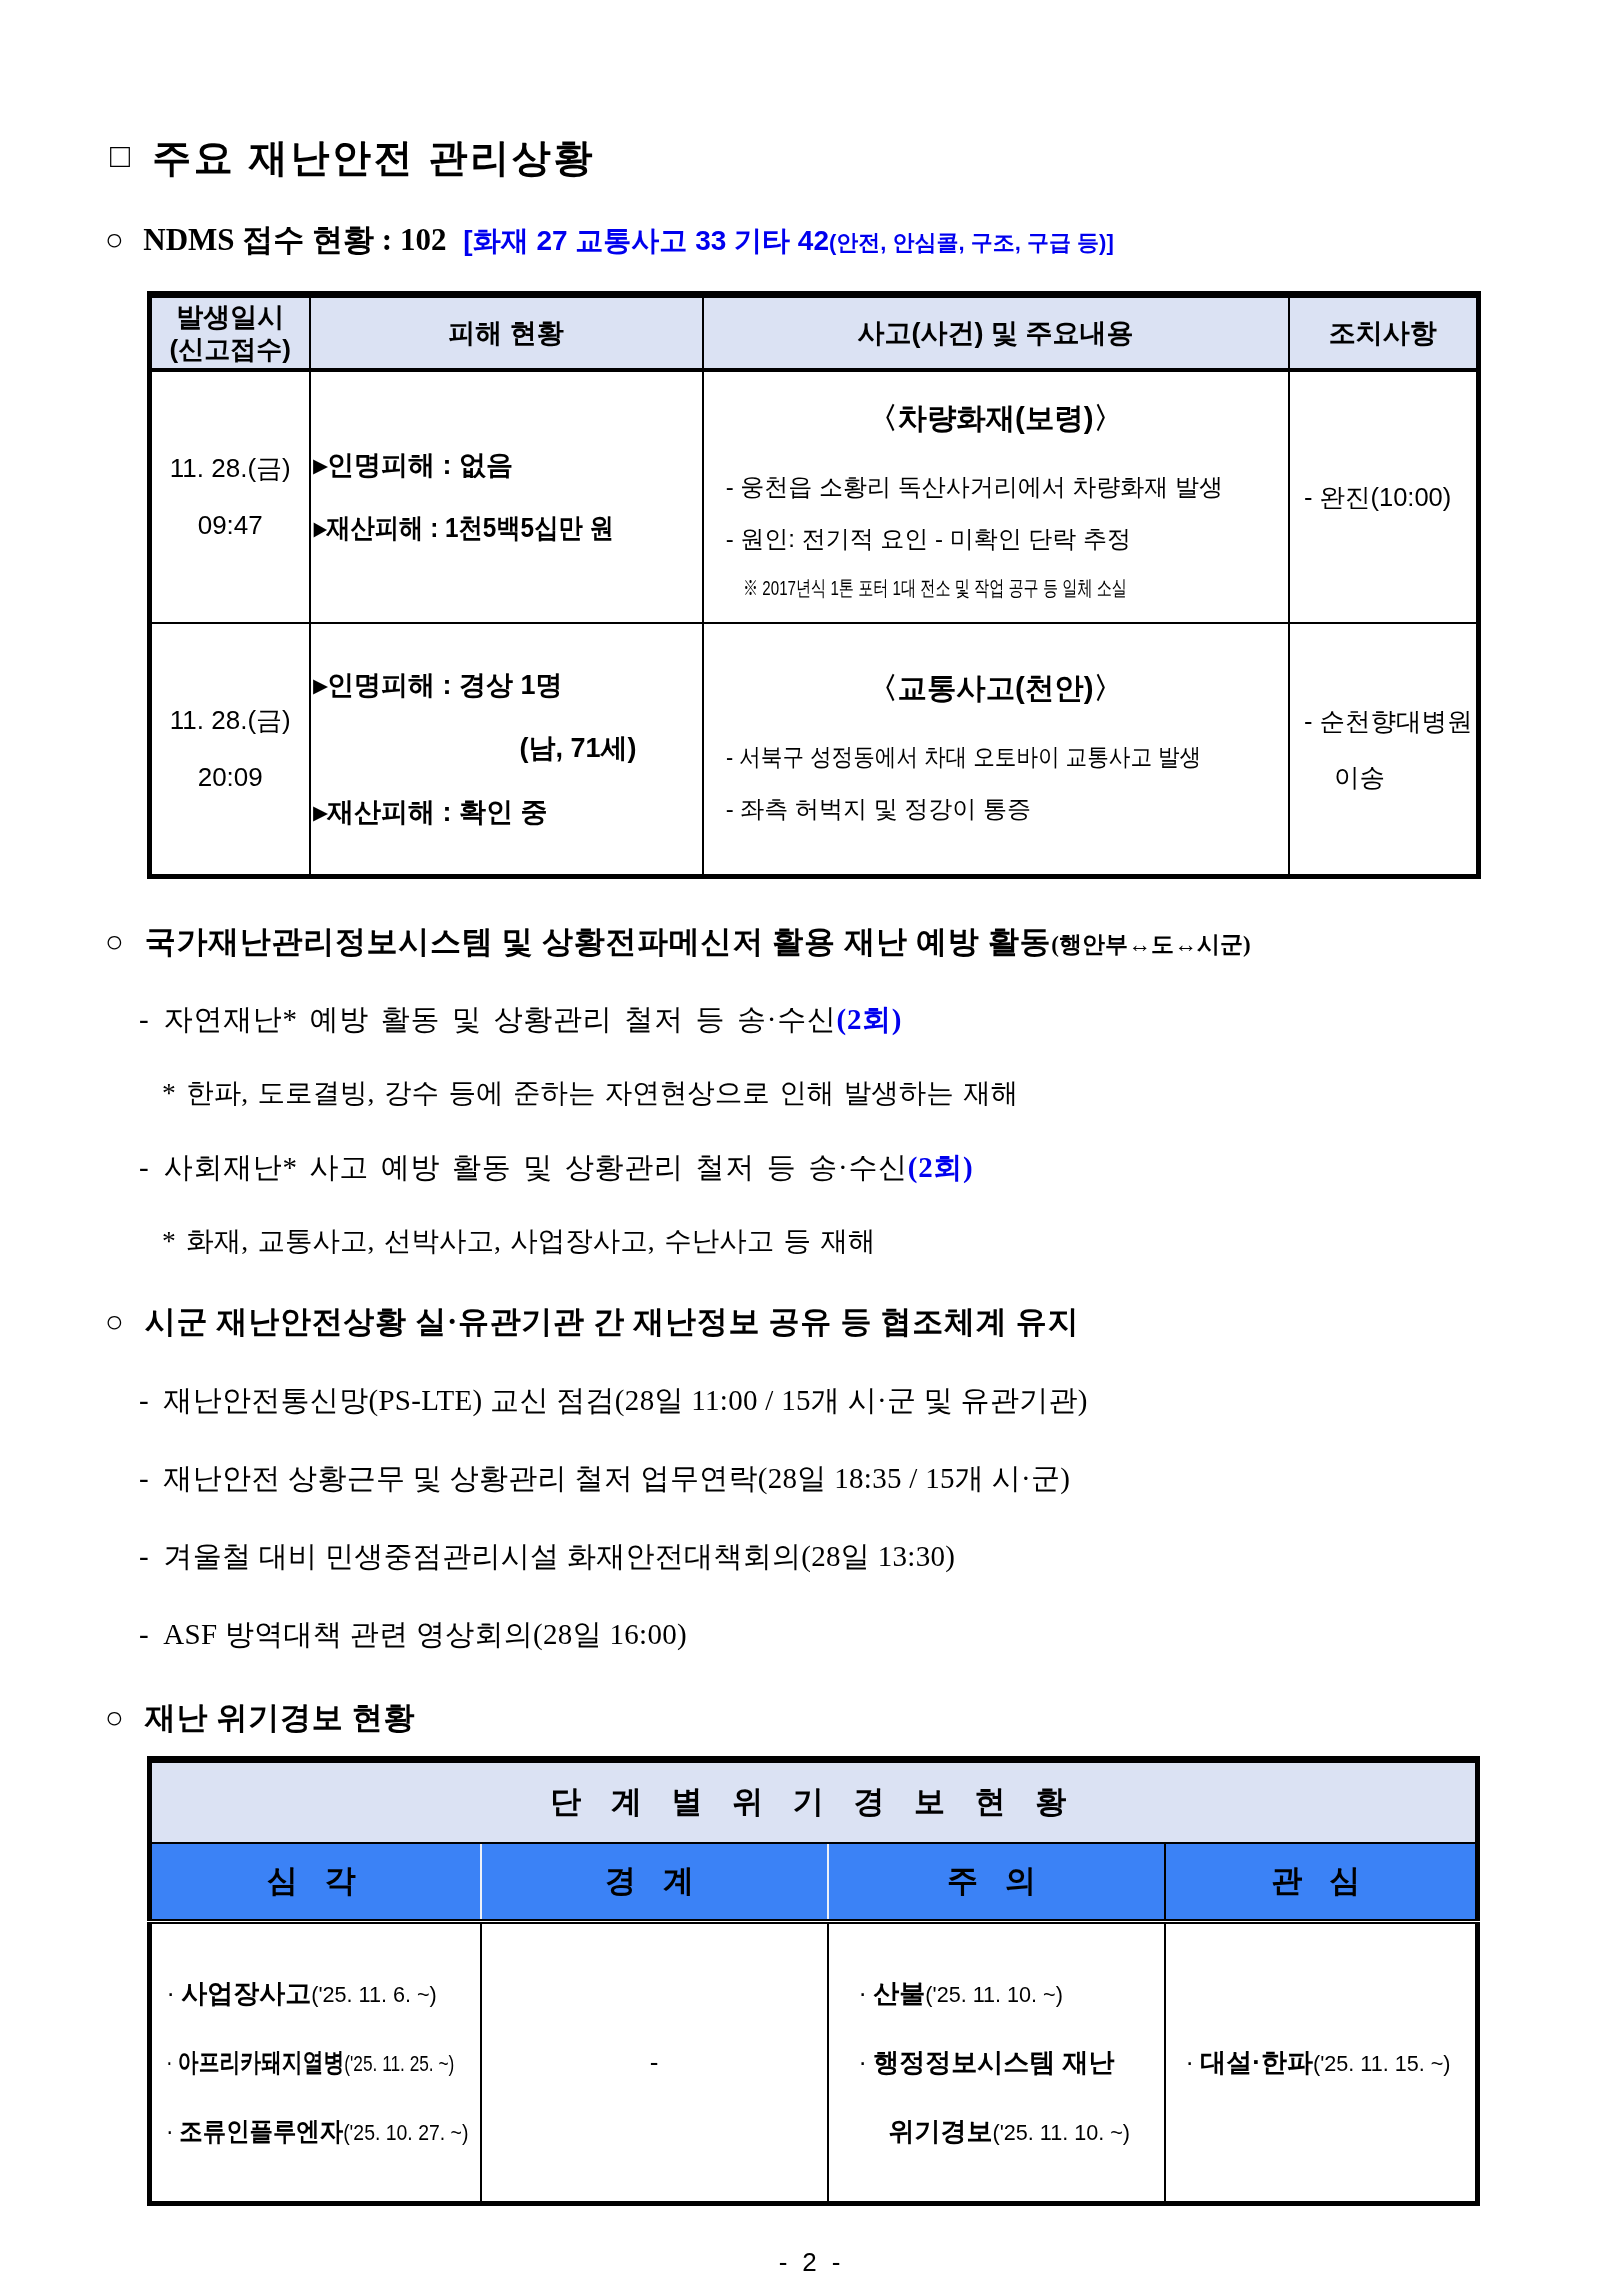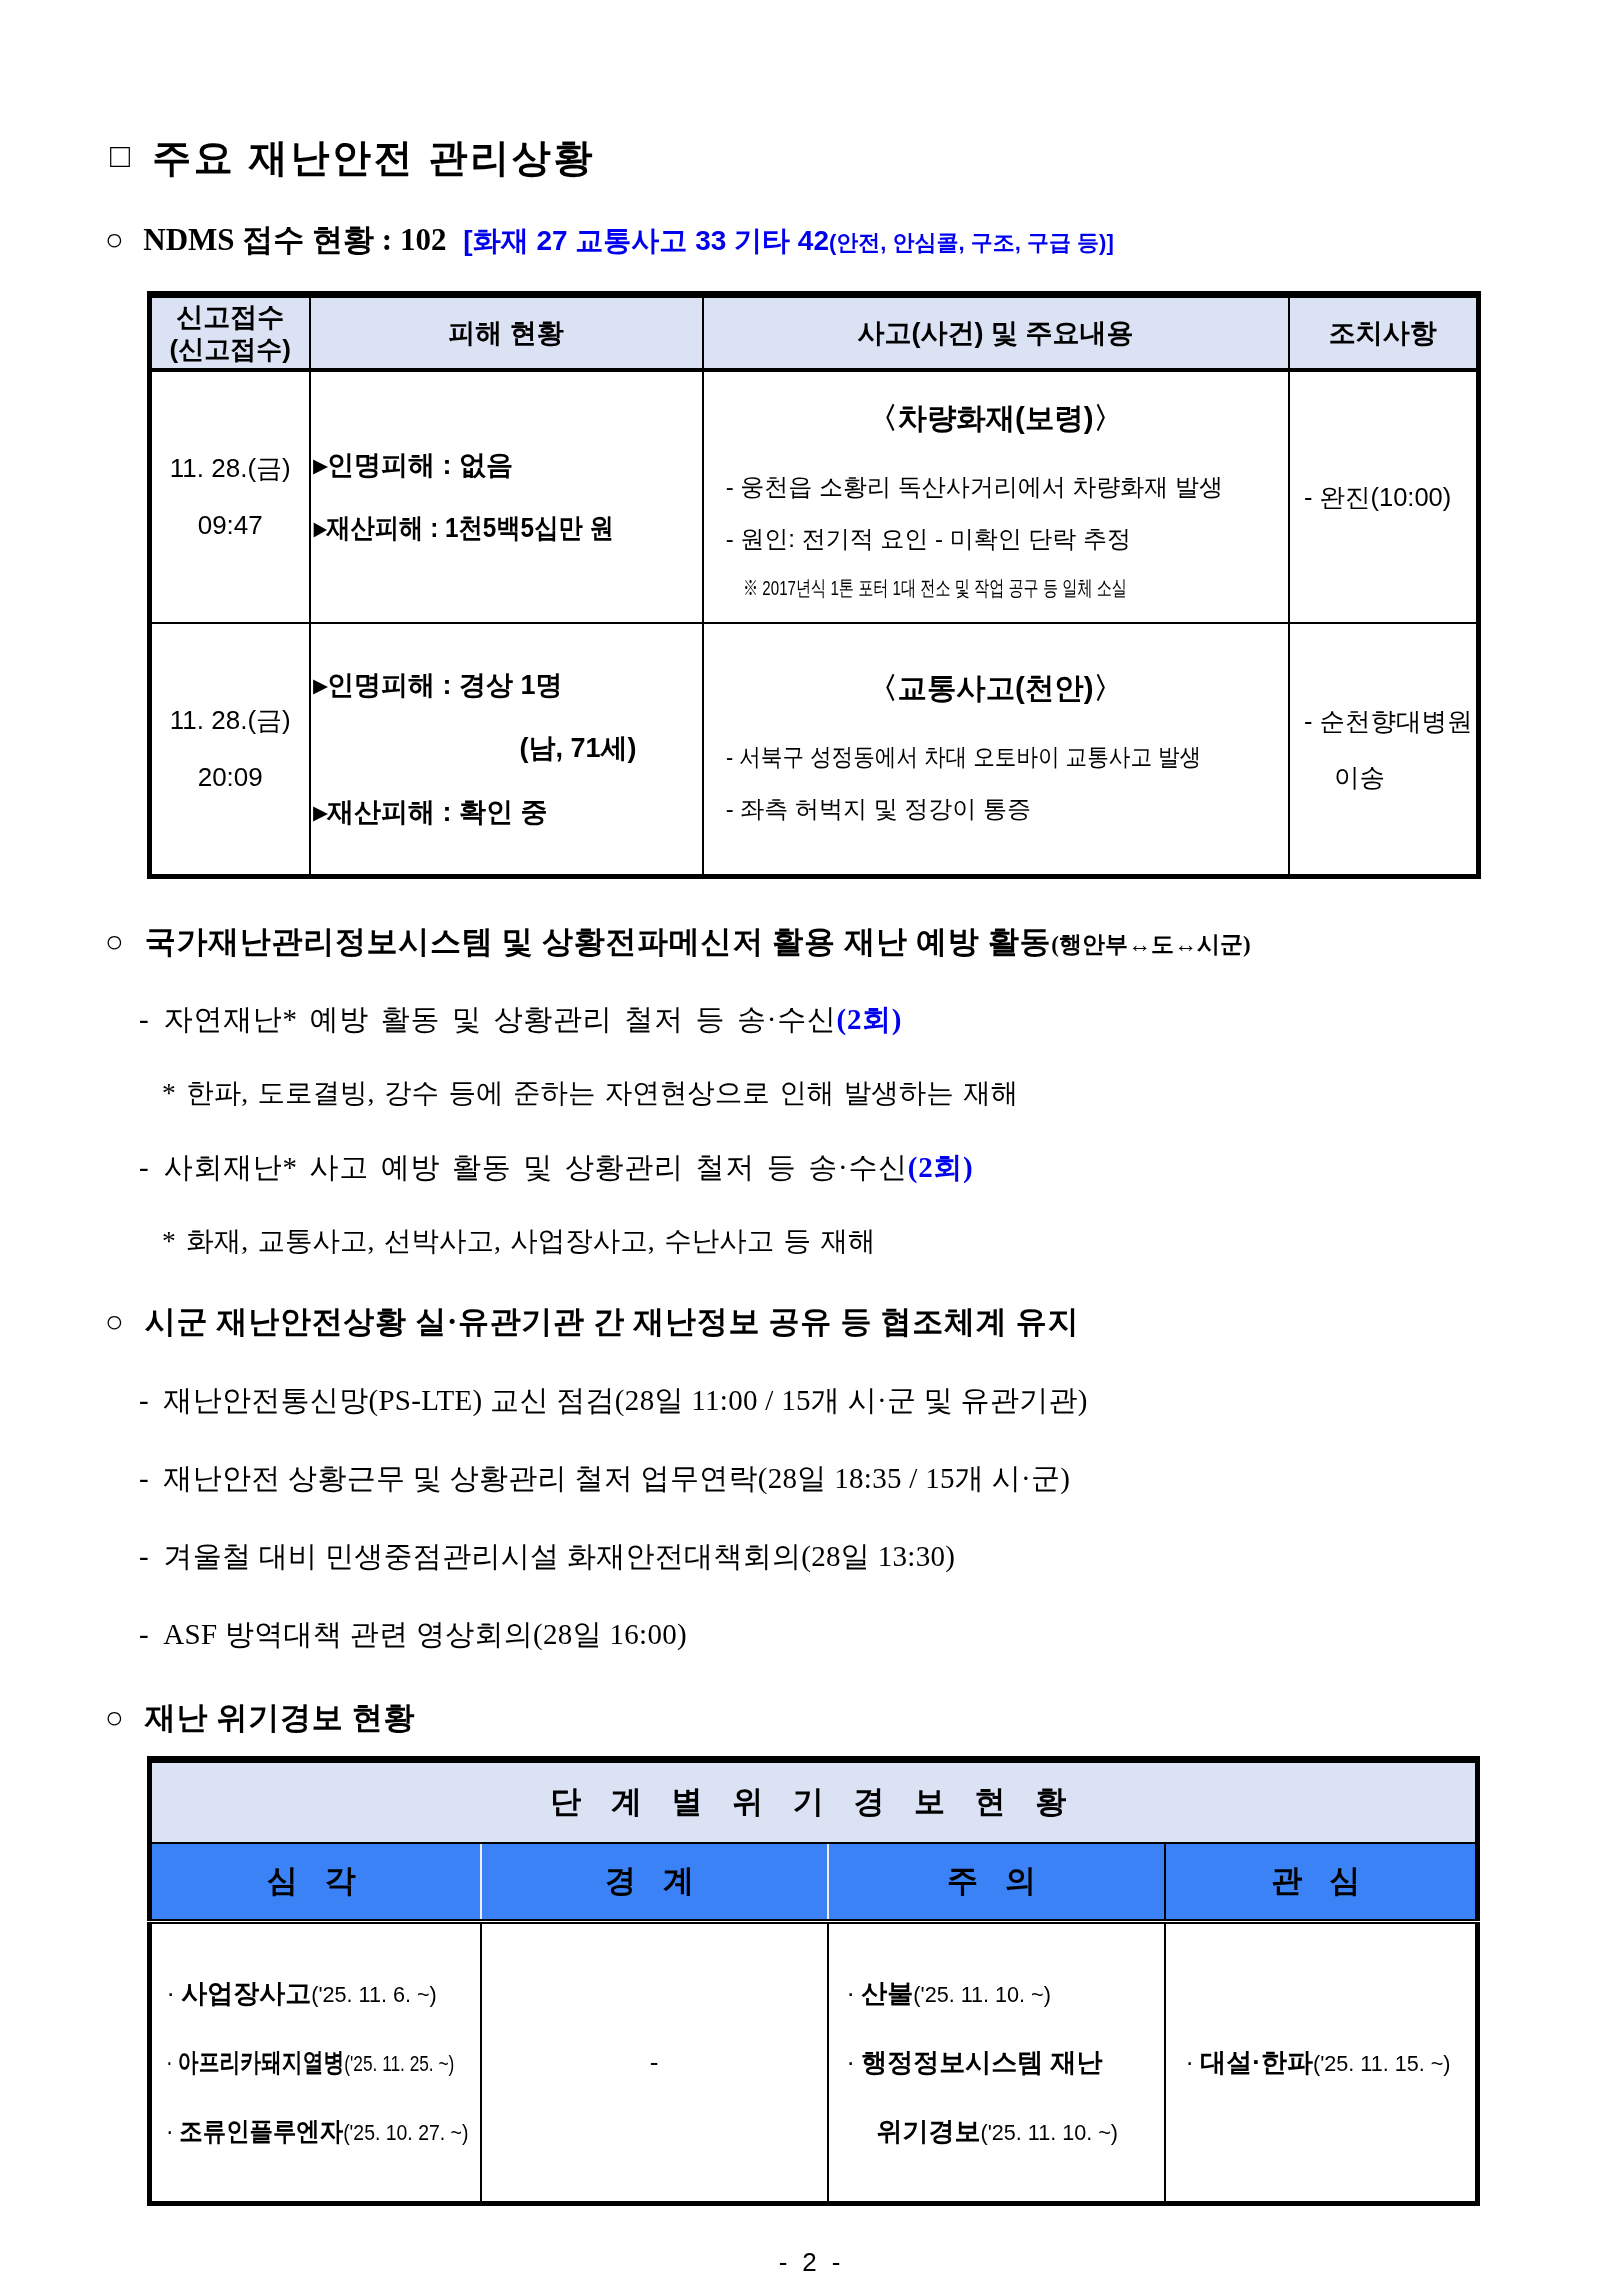--- a/index.html
+++ b/index.html
@@ -55,21 +55,21 @@
     font-weight:bold;font-size:31px;letter-spacing:10.5px;border-bottom:2px solid #000;text-align:center;}
   .alert-level-row th{background:#3b82f6;height:73px;font-family:"Liberation Sans",sans-serif;
     font-weight:bold;font-size:31px;letter-spacing:9.2px;text-align:center;
     border-left:2px solid #eef1f8;border-bottom:5.9px double #000;}
   .alert-level-row th:first-child{border-left:none;}
   .alert-level-row th.dark-div{border-left:2px solid #000;}
   .alert-table td{height:275px;border-left:2px solid #000;font-family:"Liberation Sans",sans-serif;}
   .alert-table td:first-child{border-left:none;}
   td.cell-severe{padding-left:14.4px;line-height:2.65;}
   td.cell-watch{text-align:center;font-size:26px;}
-  td.cell-caution{padding-left:18px;line-height:2.65;}
+  td.cell-caution{padding-left:30px;line-height:2.65;}
   td.cell-interest{padding-left:20px;}
   .alert-item{white-space:nowrap;}
   .alert-bullet{font-size:25px;margin-right:6.5px;}
   .alert-name{font-weight:bold;font-size:26px;}
   .alert-period{font-size:21.6px;}
   .caution-line2{padding-left:30px;}
   
   .page-footer{margin-top:41px;text-align:center;font-size:26px;letter-spacing:3.9px;
     font-family:"Liberation Sans",sans-serif;}
 </style>
@@ -92,21 +92,21 @@
   <table class="incident-table">
     <colgroup>
       <col style="width:160px">
         <col style="width:393px">
         <col style="width:586px">
         <col style="width:190px">
     </colgroup>
     <thead>
       <tr>
         <th>
-          <span>신고접수</span>
+          <span>발생일시</span>
           <span class="hdr-sub">(신고접수)</span>
         </th>
         <th>피해 현황</th>
         <th>사고(사건) 및 주요내용</th>
         <th>조치사항</th>
       </tr>
     </thead>
     <tbody>
       <tr>
         <td class="cell-datetime">

